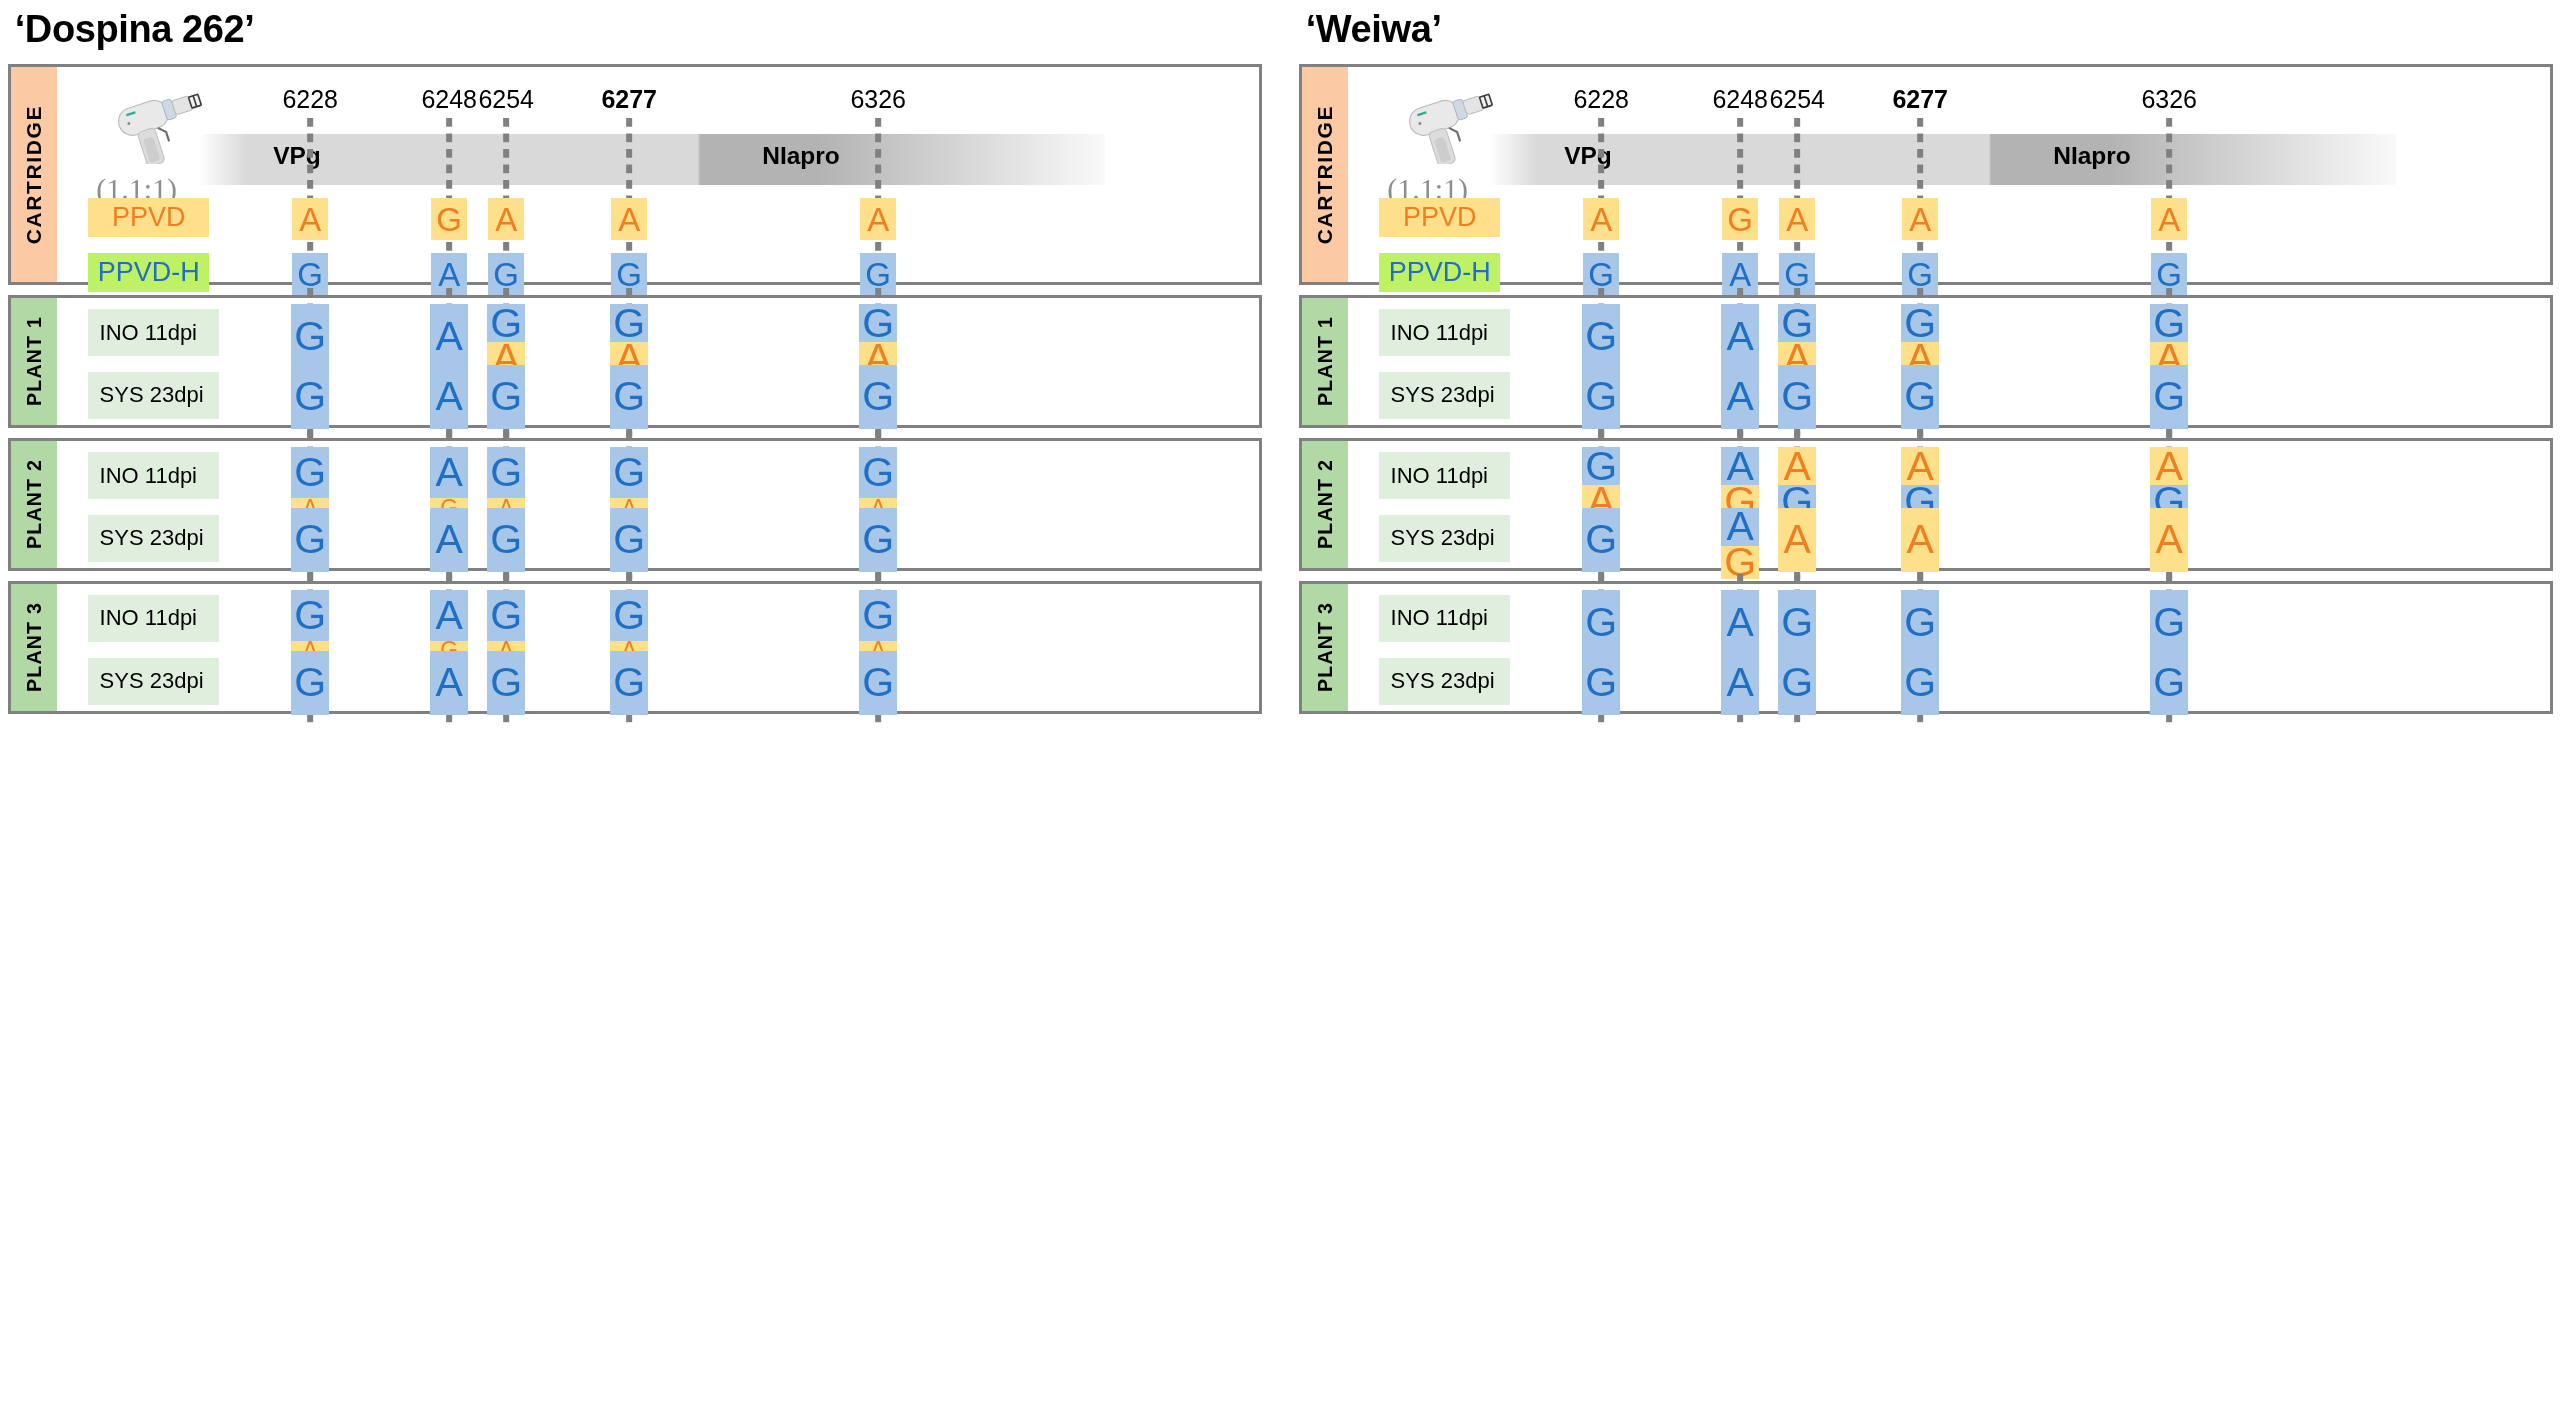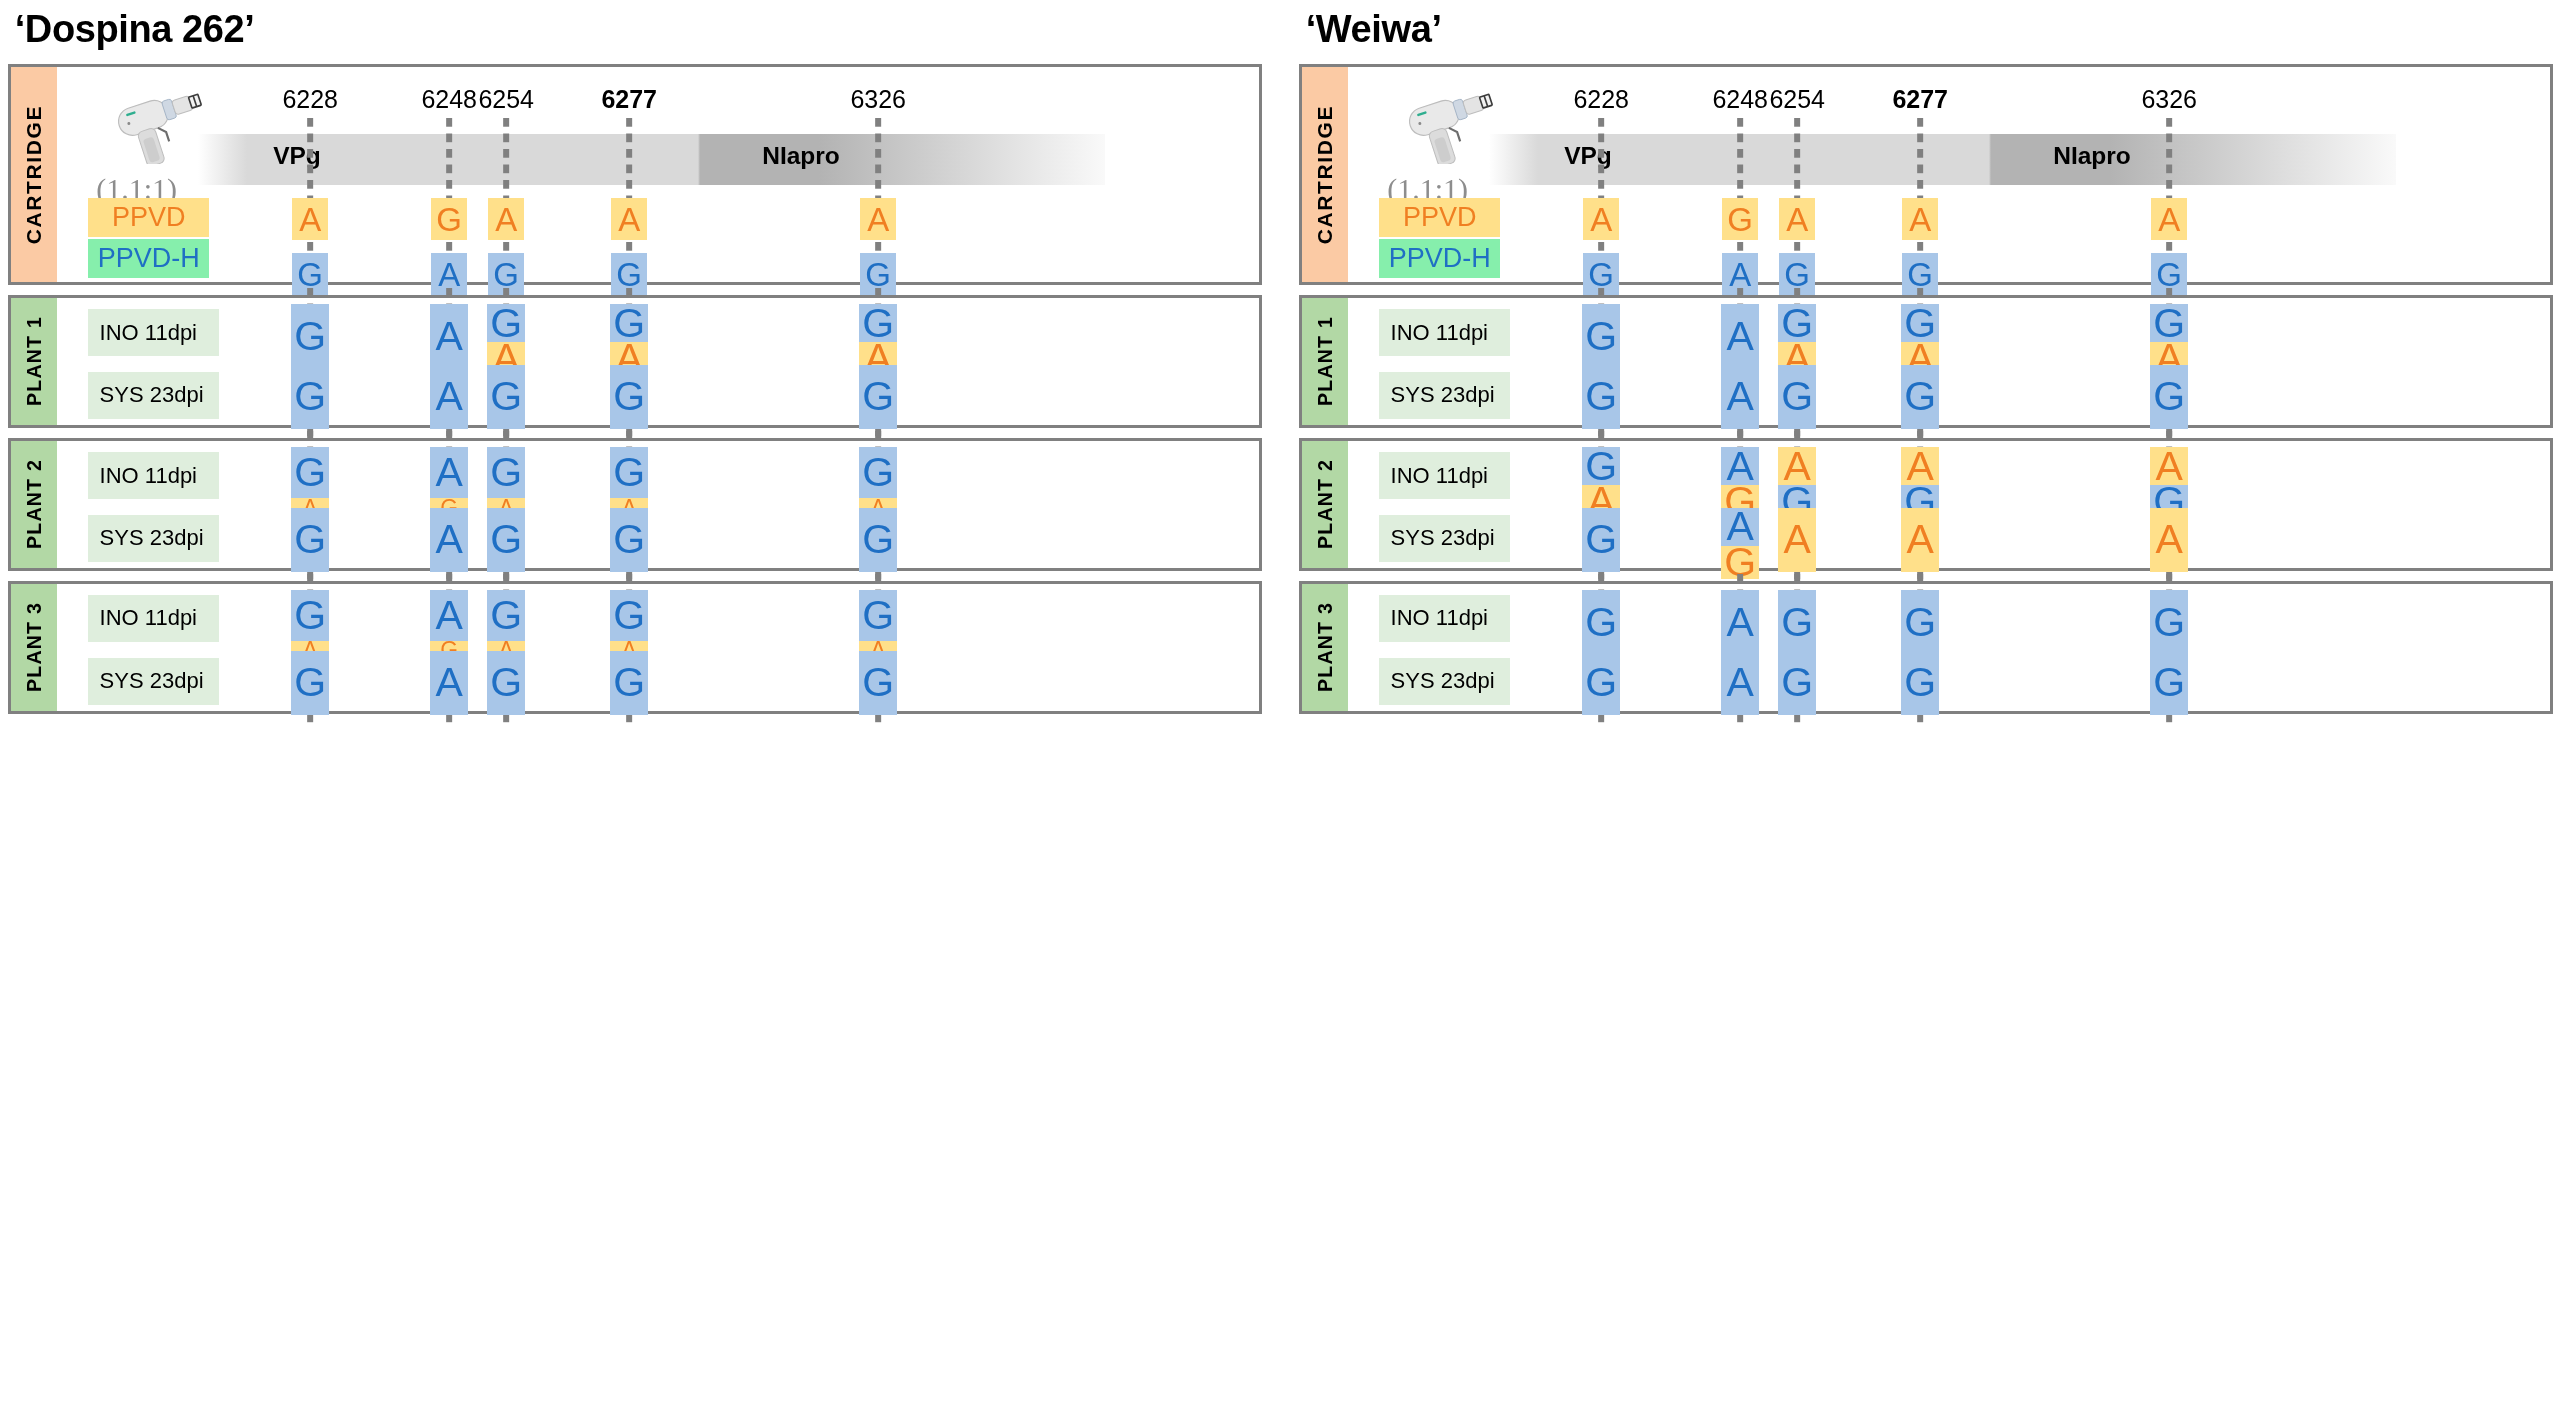--- a/index.html
+++ b/index.html
@@ -82,21 +82,21 @@
   }
 
   
   .legend-chip {
     position: absolute; left: 31px;
     width: 121px; height: 39px;
     display: flex; align-items: center; justify-content: center;
     font-size: 27px;
   }
   .chip-ppvd  { top: 131px; background: #ffe08a; color: #f07f22; }
-  .chip-ppvdh { top: 172px; background: #86efac; color: #1f6fc4; }
+  .chip-ppvdh { top: 186px; background: #bef264; color: #1f6fc4; }
 
   
   .sample-tag {
     position: absolute; left: 31px;
     width: 131px; height: 47px;
     background: #dfeedd;
     display: flex; align-items: center; padding-left: 11.4px;
     font-size: 22px; color: #000;
   }
   .tag-ino { top: 11.4px; }

